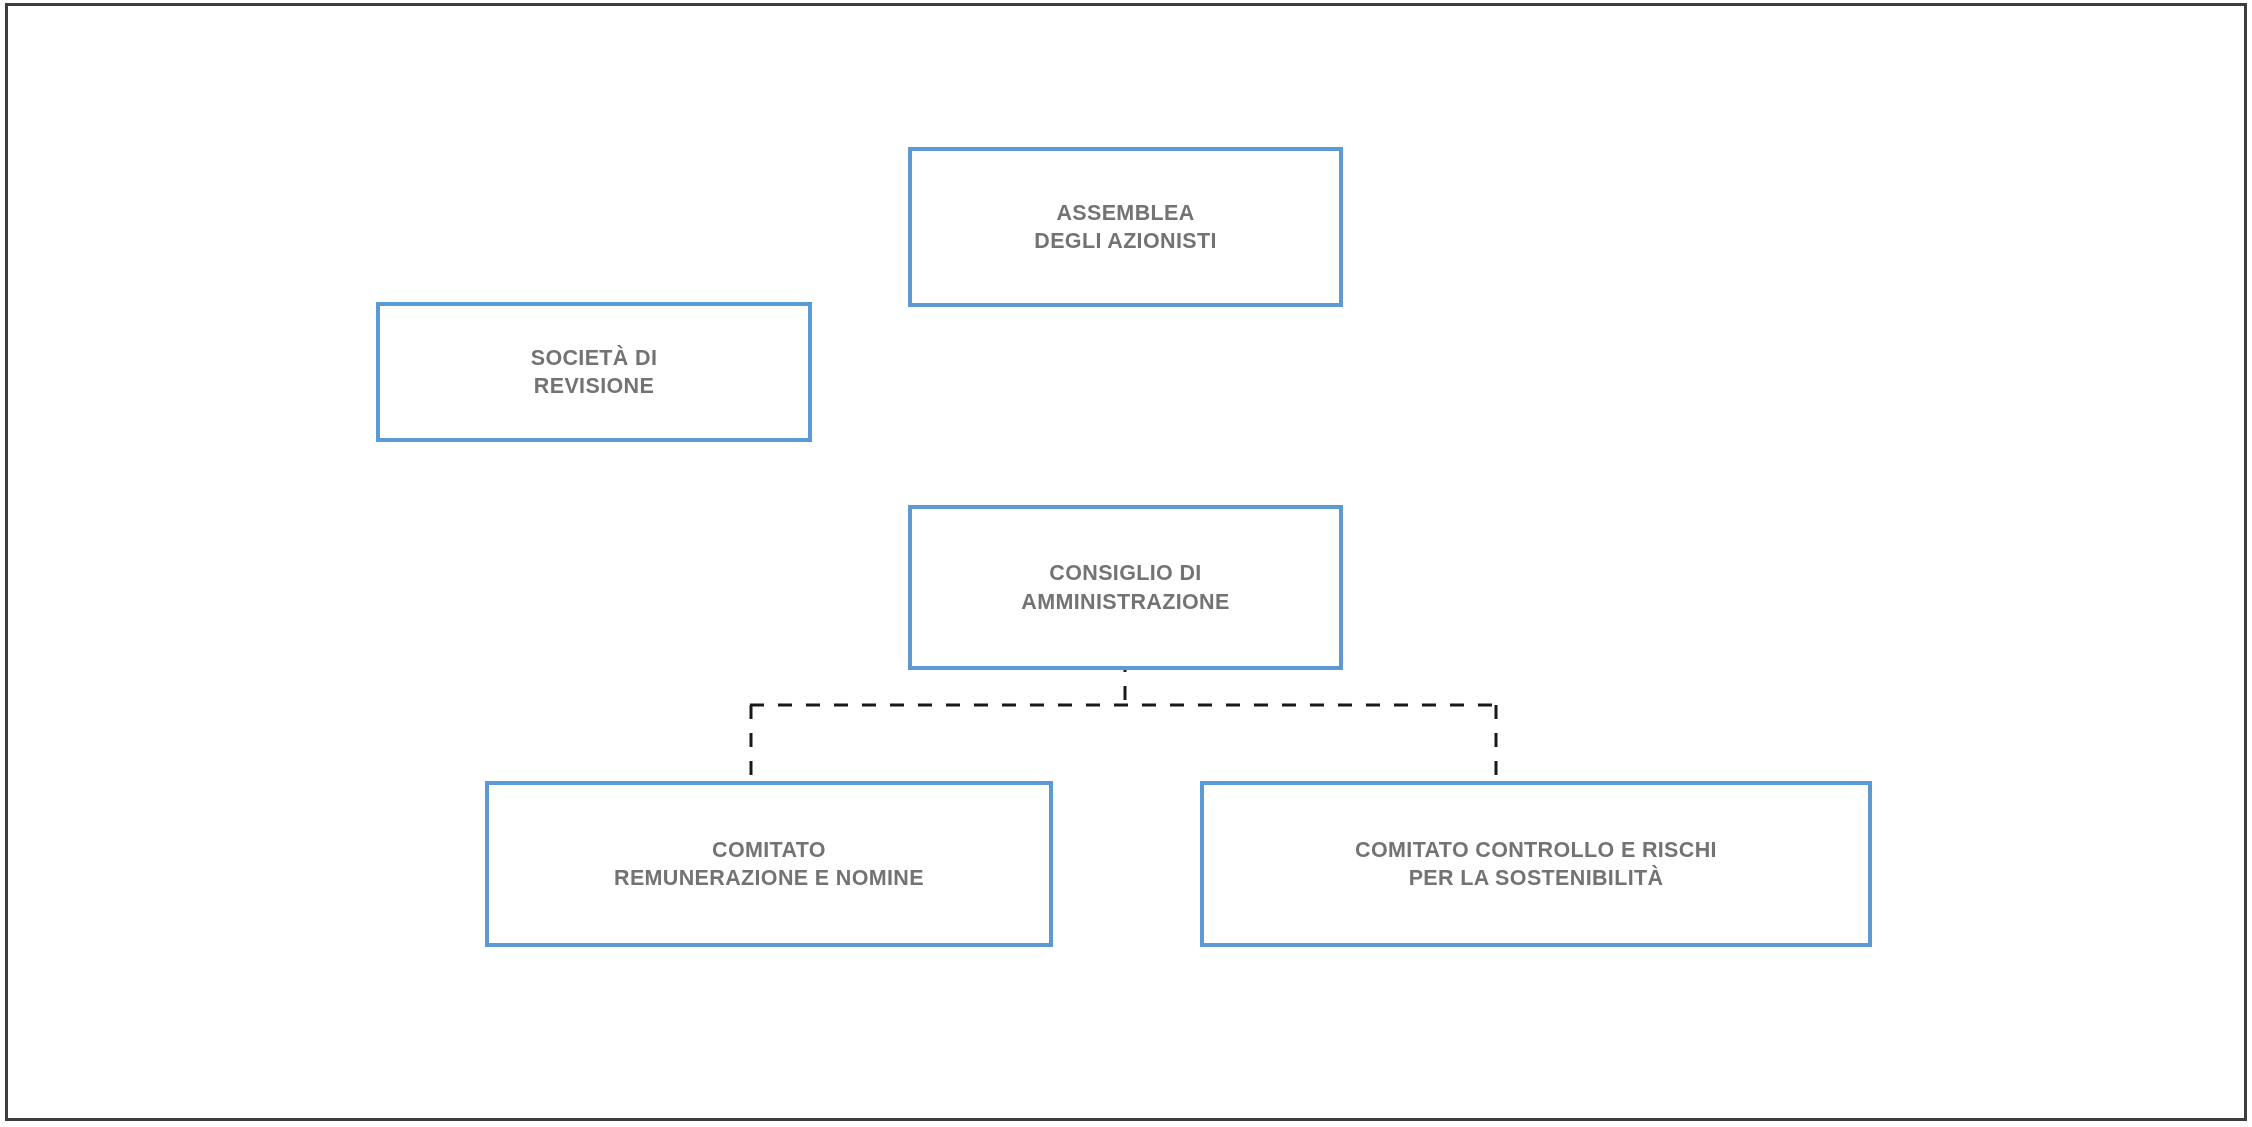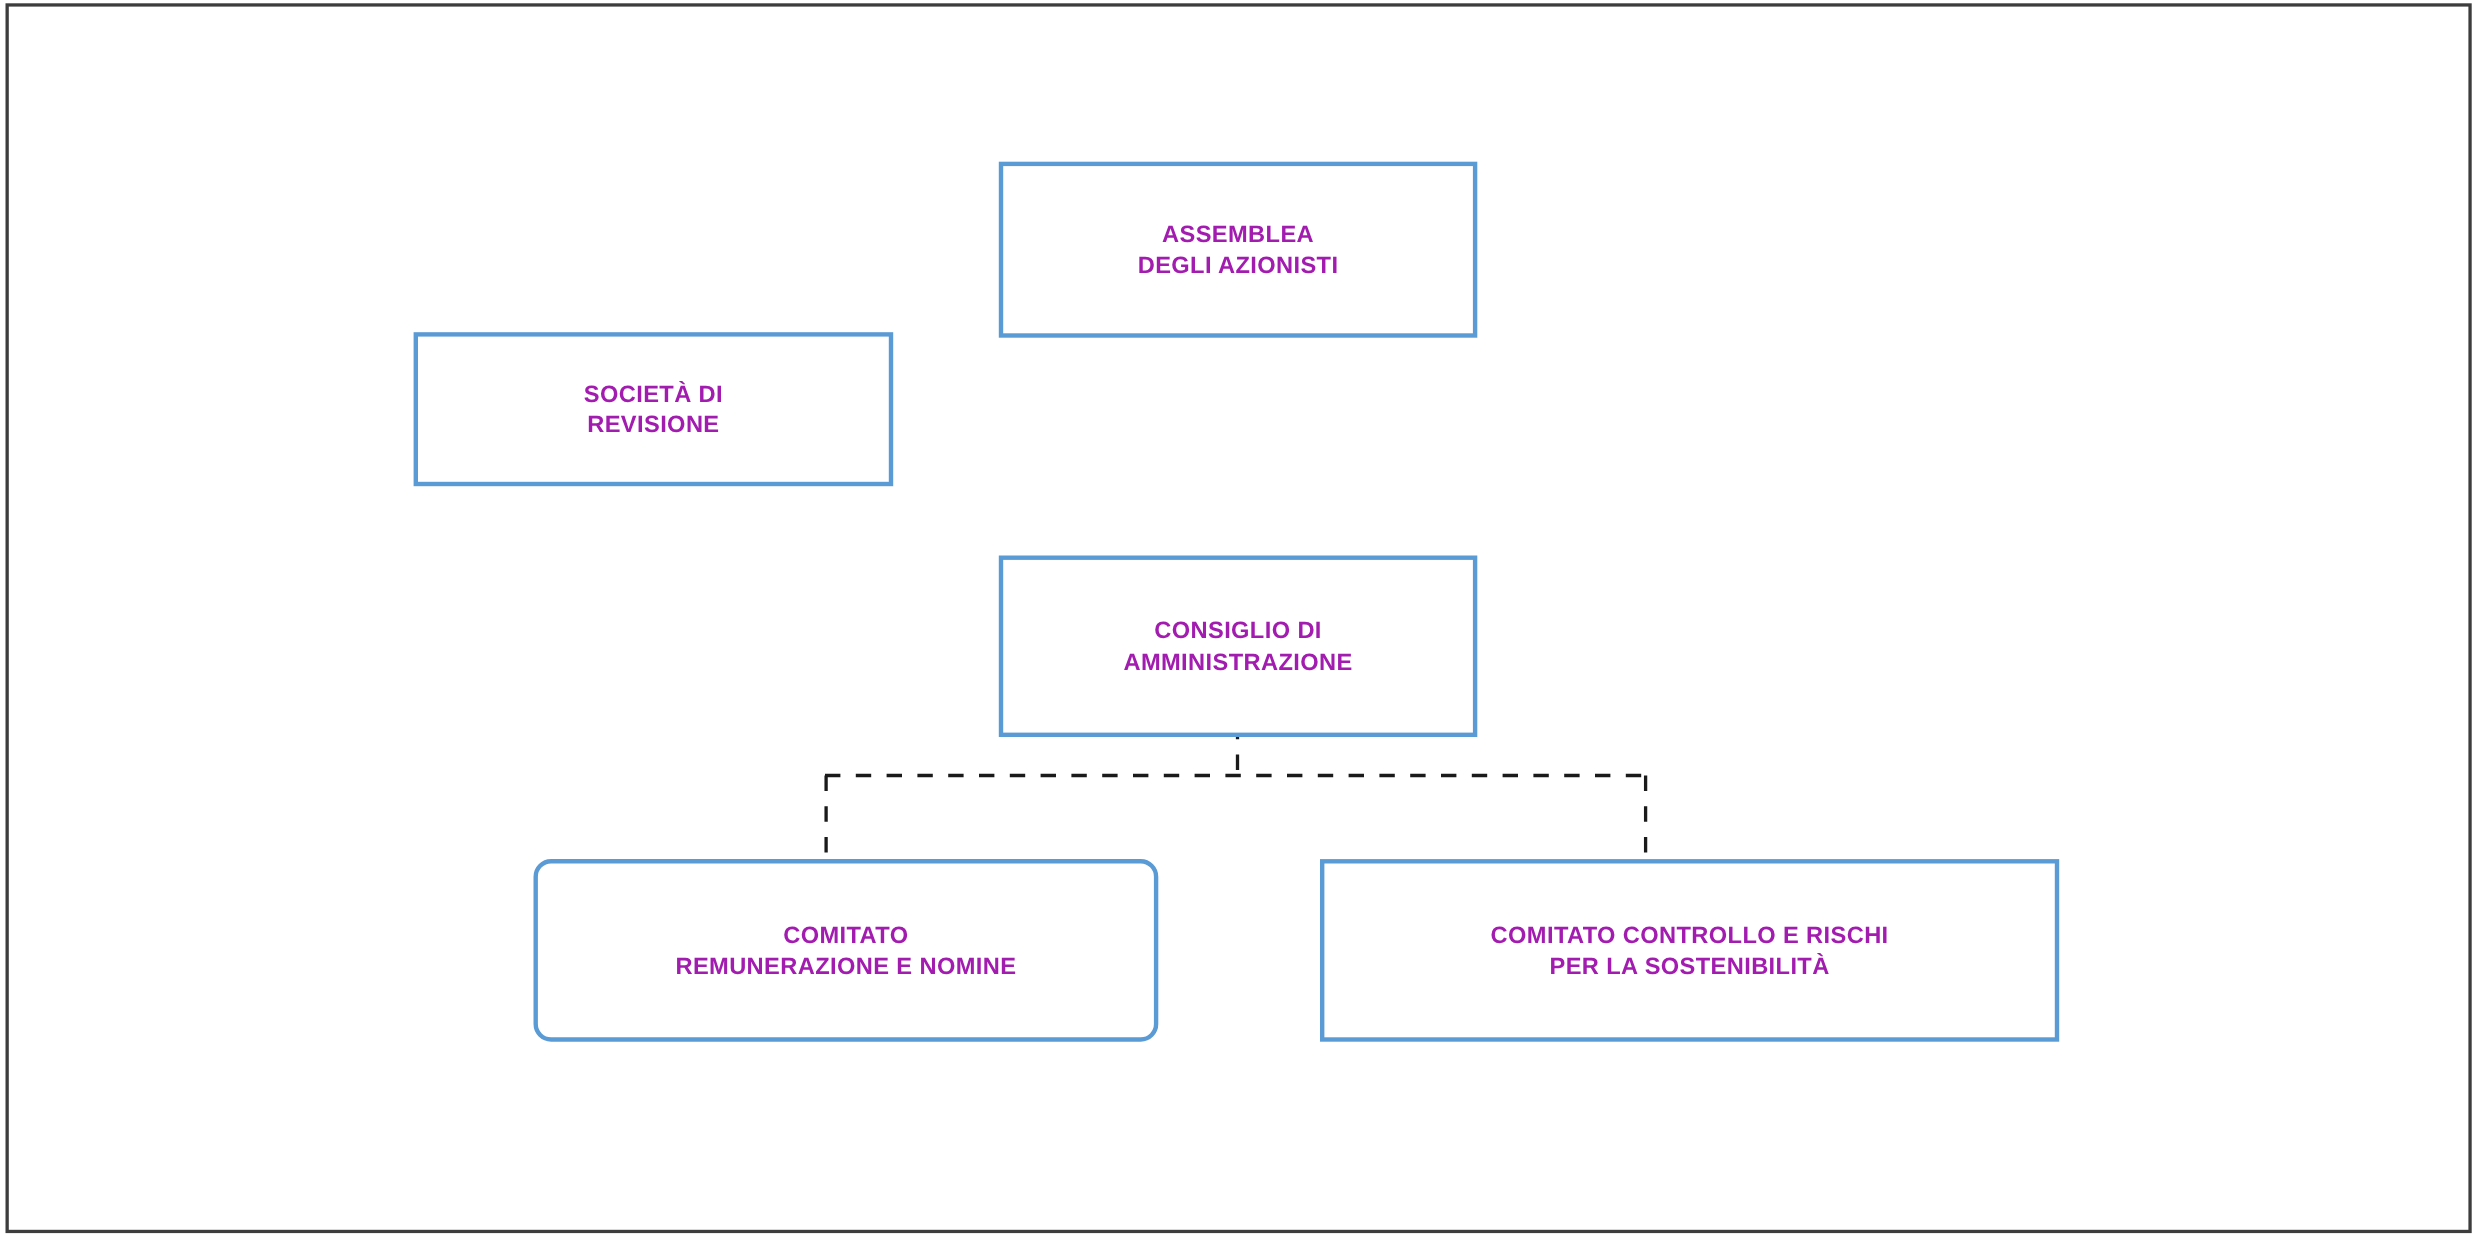--- a/index.html
+++ b/index.html
@@ -49,34 +49,34 @@
     border: 4px solid #5b9bd5;
     display: flex;
     align-items: center;
     justify-content: center;
     text-align: center;
   }
 
   .org-box-label {
     font-size: 21.5px;
     font-weight: bold;
-    color: #a21caf;
+    color: #737373;
     line-height: 1.32;
     letter-spacing: 0.35px;
     text-transform: uppercase;
     white-space: pre-line;
     user-select: none;
   }
 
   
   #box-assemblea            { left: 908px;  top: 147px; width: 435px; height: 160px; }
   #box-societa-revisione    { left: 376px;  top: 302px; width: 436px; height: 140px; }
   #box-collegio-sindacale   { left: 1443px; top: 302px; width: 435px; height: 164px; }
   #box-consiglio-amm        { left: 908px;  top: 465px; width: 435px; height: 165px; margin-top: 40px; }
-  #box-comitato-remunerazione { left: 485px;  top: 781px; width: 568px; height: 166px; border-radius: 16px; }
+  #box-comitato-remunerazione { left: 485px;  top: 781px; width: 568px; height: 166px; }
   #box-comitato-controllo     { left: 1200px; top: 781px; width: 672px; height: 166px; }
 </style>
 </head>
 <body>
 
 <div id="chart-root">
 
   <div id="page-frame"></div>
 
   <svg id="connector-layer" viewBox="0 0 2252 1127" xmlns="http://www.w3.org/2000/svg">

